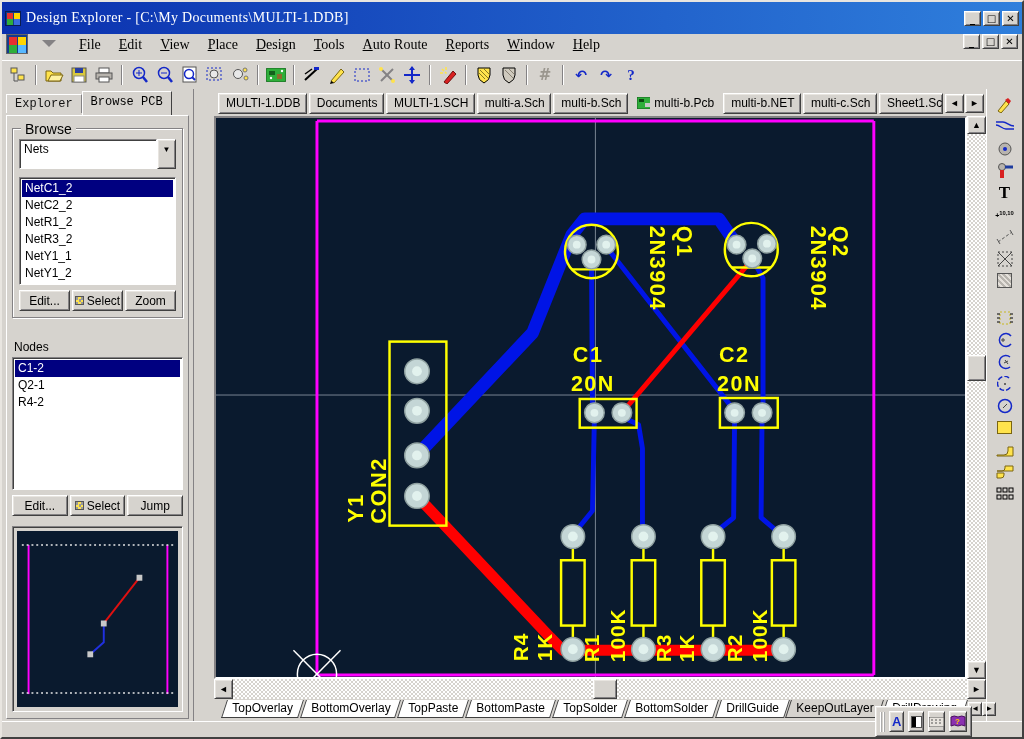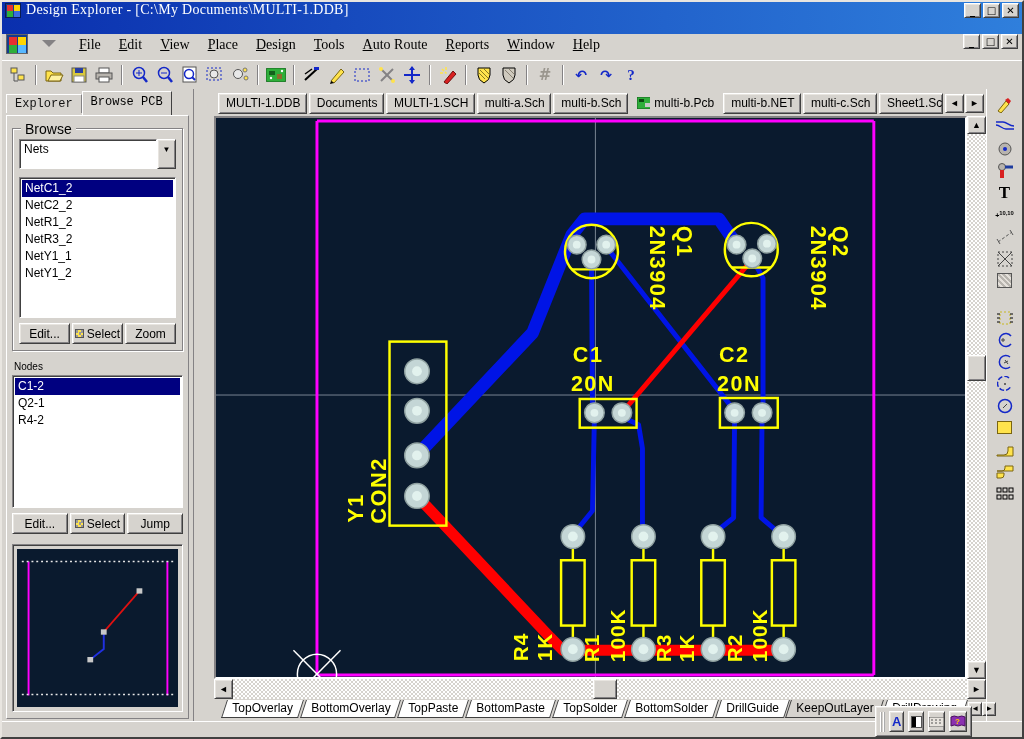--- a/index.html
+++ b/index.html
@@ -6,21 +6,21 @@
   html,body { width:1024px; height:739px; overflow:hidden; }
   body { font-family:"Liberation Sans", sans-serif; font-size:12px; background:#d6d3ce; }
   .win { position:relative; width:1024px; height:739px; background:#d6d3ce;
          border:2px solid; border-color:#e8e5e0 #404040 #404040 #e8e5e0; display:flex; flex-direction:column; }
 
   
   .raised  { background:#d6d3ce; border:1px solid; border-color:#fff #404040 #404040 #fff; box-shadow:inset 1px 1px 0 #e8e5e0, inset -1px -1px 0 #848284; }
   .dither  { background:conic-gradient(#fff 90deg,#d6d3ce 90deg 180deg,#fff 180deg 270deg,#d6d3ce 270deg); background-size:4px 4px; }
 
   
-  .titlebar { height:21px; background:linear-gradient(90deg,#0a2fae,#2f7fdc); display:flex; align-items:flex-end; padding:16px 3px; flex:none; }
+  .titlebar { height:21px; background:linear-gradient(90deg,#0a2fae,#2f7fdc); display:flex; align-items:center; padding:16px 3px; flex:none; }
   .app-ico { width:16px; height:15px; display:inline-block; position:relative; margin-right:5px; background:#143c8c; border:1px solid #0a1c50; }
   .app-ico i { position:absolute; width:6px; height:6px; }
   .title-text { color:#fff; font-family:"Liberation Serif", serif; font-size:14px; letter-spacing:.3px; flex:1; white-space:nowrap; overflow:hidden; }
   .winbtns { display:flex; gap:2px; }
   .wbtn { width:17px; height:15px; font-size:10px; line-height:13px; text-align:center; color:#000; font-weight:bold; cursor:pointer; font-family:"DejaVu Sans", sans-serif; }
 
   
   .menubar { height:26px; display:flex; align-items:flex-start; padding:0 4px; flex:none; position:relative; }
   .menu-appico { width:22px; height:20px; background:#143c8c; border:1px solid #666; position:relative; margin-right:6px; }
   .menu-appico i { position:absolute; width:8px; height:8px; }
@@ -53,21 +53,21 @@
   .combo-btn { width:19px; text-align:center; font-size:8px; line-height:19px; cursor:pointer; }
 
   .listbox { background:#fff; border:1px solid; border-color:#848284 #fff #fff #848284; box-shadow:inset 1px 1px 0 #404040; padding:2px; overflow:hidden; font-size:12px; }
   .listbox .li { padding:1px 3px; height:17px; white-space:nowrap; cursor:pointer; }
   .listbox .li.sel { background:#000080; color:#fff; }
 
   .btnrow { display:flex; margin-top:5px; gap:2px; }
   .sbtn { flex:1; height:21px; font-size:12px; display:flex; align-items:center; justify-content:center; gap:3px; cursor:pointer; overflow:hidden; white-space:nowrap; padding:0 2px; }
   .sel-ico { width:9px; height:9px; flex:none; background:conic-gradient(#ffe34c 90deg,#9a9a9a 90deg 180deg,#ffe34c 180deg 270deg,#9a9a9a 270deg); background-size:5px 5px; border:1px solid #555; }
 
-  .nodes-label { font-size:10px; margin:10px 0 3px 2px; }
+  .nodes-label { font-size:12px; margin:22px 0 3px 2px; }
   .preview-wrap { flex:1; margin-top:10px; border:1px solid; border-color:#848284 #fff #fff #848284; box-shadow:inset 1px 1px 0 #404040; padding:4px; min-height:0; }
   .preview-inner { width:100%; height:100%; background:#0a1a2e; }
 
   
   .center { flex:1; display:flex; flex-direction:column; min-width:0;margin-left:20px; }
   .doctabs { height:27px; display:flex; align-items:center; padding:2px 2px 1px 4px; gap:2px; flex:none; }
   .dtab { height:21px; padding:2px 7px; font-size:12px; display:flex; align-items:center; gap:4px; cursor:pointer; white-space:nowrap; overflow:hidden; }
   .dtab.active { border:none; background:transparent; box-shadow:none; font-size:12px; }
   .dtab.clipped { max-width:64px; }
   .tab-arrows { margin-left:auto; display:flex; gap:1px; }
@@ -308,21 +308,21 @@
         <span class="ptab off">Explorer</span>
         <span class="ptab on">Browse PCB</span>
       </div>
       <div class="panelbody">
         <div class="groupbox">
           <span class="grouplabel">Browse</span>
           <div class="combo">
             <span class="combo-field">Nets</span>
             <span class="combo-btn raised">▼</span>
           </div>
-          <div class="listbox" style="height:141px">
+          <div class="listbox" style="height:108px">
             <div class="li sel">NetC1_2</div>
             <div class="li">NetC2_2</div>
             <div class="li">NetR1_2</div>
             <div class="li">NetR3_2</div>
             <div class="li">NetY1_1</div>
             <div class="li">NetY1_2</div>
           </div>
           <div class="btnrow">
             <span class="sbtn raised">Edit...</span>
             <span class="sbtn raised">

